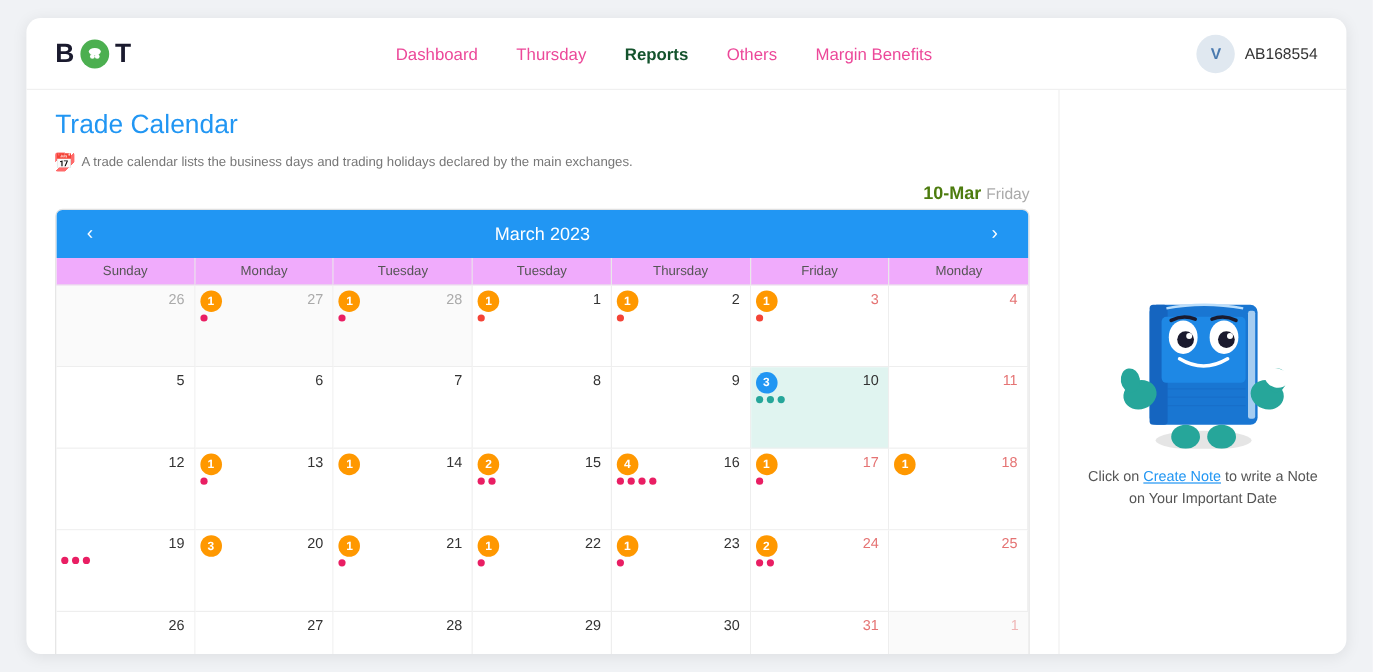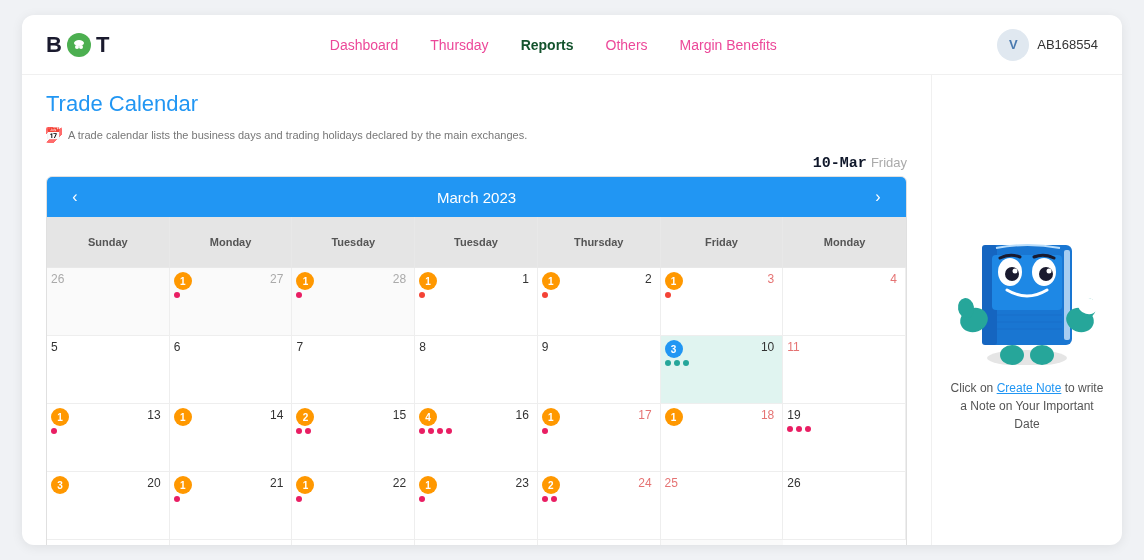--- a/index.html
+++ b/index.html
@@ -112,21 +112,21 @@
       background: linear-gradient(135deg, #ff6b6b 25%, white 25%, white 50%, #ff6b6b 50%, #ff6b6b 75%, white 75%);
       border-radius: 2px;
       flex-shrink: 0;
     }
     .current-date {
       text-align: right;
       font-size: 15px;
       color: #888;
       margin-bottom: 4px;
     }
-    .current-date strong { color: #0f172a; font-family: Liberation Mono, monospace; }
+    .current-date strong { color: #4d7c0f; }
     
     .calendar {
       border: 1px solid #e0e0e0;
       border-radius: 6px;
       overflow: hidden;
     }
     .cal-header {
       background: #2196f3;
       color: white;
       display: flex;
@@ -147,44 +147,43 @@
       display: flex;
       align-items: center;
       justify-content: center;
     }
     .cal-grid {
       display: grid;
       grid-template-columns: repeat(7, 1fr);
     }
     .cal-day-header {
       text-align: center;
-      padding: 19px 0;
+      padding: 5px 0;
       font-size: 11px;
       color: #555;
-      background: #e5e5e5;
+      background: #f0abfc;
       border-bottom: 1px solid #e8e8e8;
       border-right: 1px solid #e8e8e8;
-      font-weight: bold;
     }
     .cal-day-header:last-child { border-right: none; }
     .cal-cell {
       border-right: 1px solid #eeeeee;
       border-bottom: 1px solid #eeeeee;
       min-height: 68px;
       padding: 4px 4px 4px 4px;
       position: relative;
       background: white;
     }
     .cal-cell:last-child { border-right: none; }
     .cal-cell.other-month { background: #fafafa; }
     .cal-cell.today { background: #e0f4f0; }
     .cal-num {
       font-size: 12px;
       color: #aaa;
-      text-align: left;
+      text-align: right;
       padding-right: 4px;
     }
     .cal-num.current-month { color: #333; }
     .cal-num.today-num {
       font-size: 12px;
       color: #333;
       font-weight: 300;
     }
     .cal-num.weekend-num { color: #e57373; }
     .badge {
@@ -218,21 +217,21 @@
     }
     .dot.red-solid { background: #f44336; }
     .dot.teal { background: #26a69a; }
     .cell-top {
       display: flex;
       align-items: flex-start;
       justify-content: space-between;
     }
     
     .right-panel {
-      width: 191px;
+      width: 240px;
       border-left: 1px solid #f0f0f0;
       display: flex;
       flex-direction: column;
       align-items: center;
       justify-content: center;
       padding: 16px;
     }
     .mascot-container {
       width: 160px;
       height: 180px;
@@ -388,20 +387,23 @@
               <div class="dot teal"></div>
               <div class="dot teal"></div>
               <div class="dot teal"></div>
             </div>
           </div>
           <div class="cal-cell">
             <div class="cal-num current-month weekend-num">11</div>
           </div>
 
           <div class="cal-cell">
+            <div class="cal-num current-month">12</div>
+          </div>
+          <div class="cal-cell">
             <div class="cell-top">
                 <span class="badge">1</span>
                 <span class="cal-num current-month">13</span>
               </div>
             <div class="dots">
                 <div class="dot"></div>
               </div>
           </div>
           <div class="cal-cell">
             <div class="cell-top">

